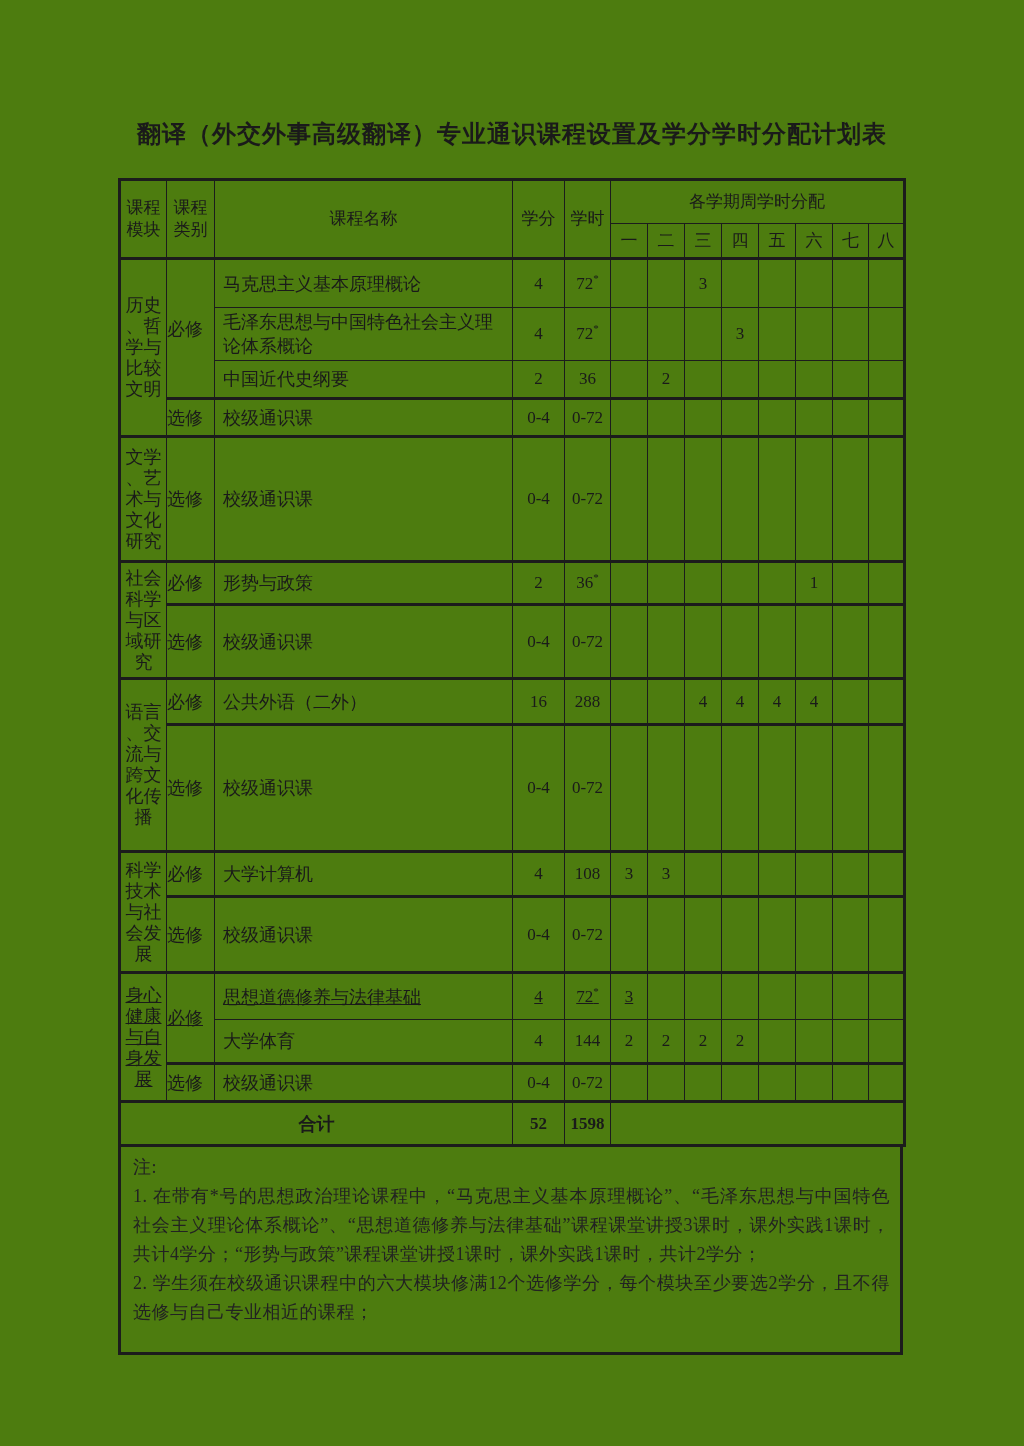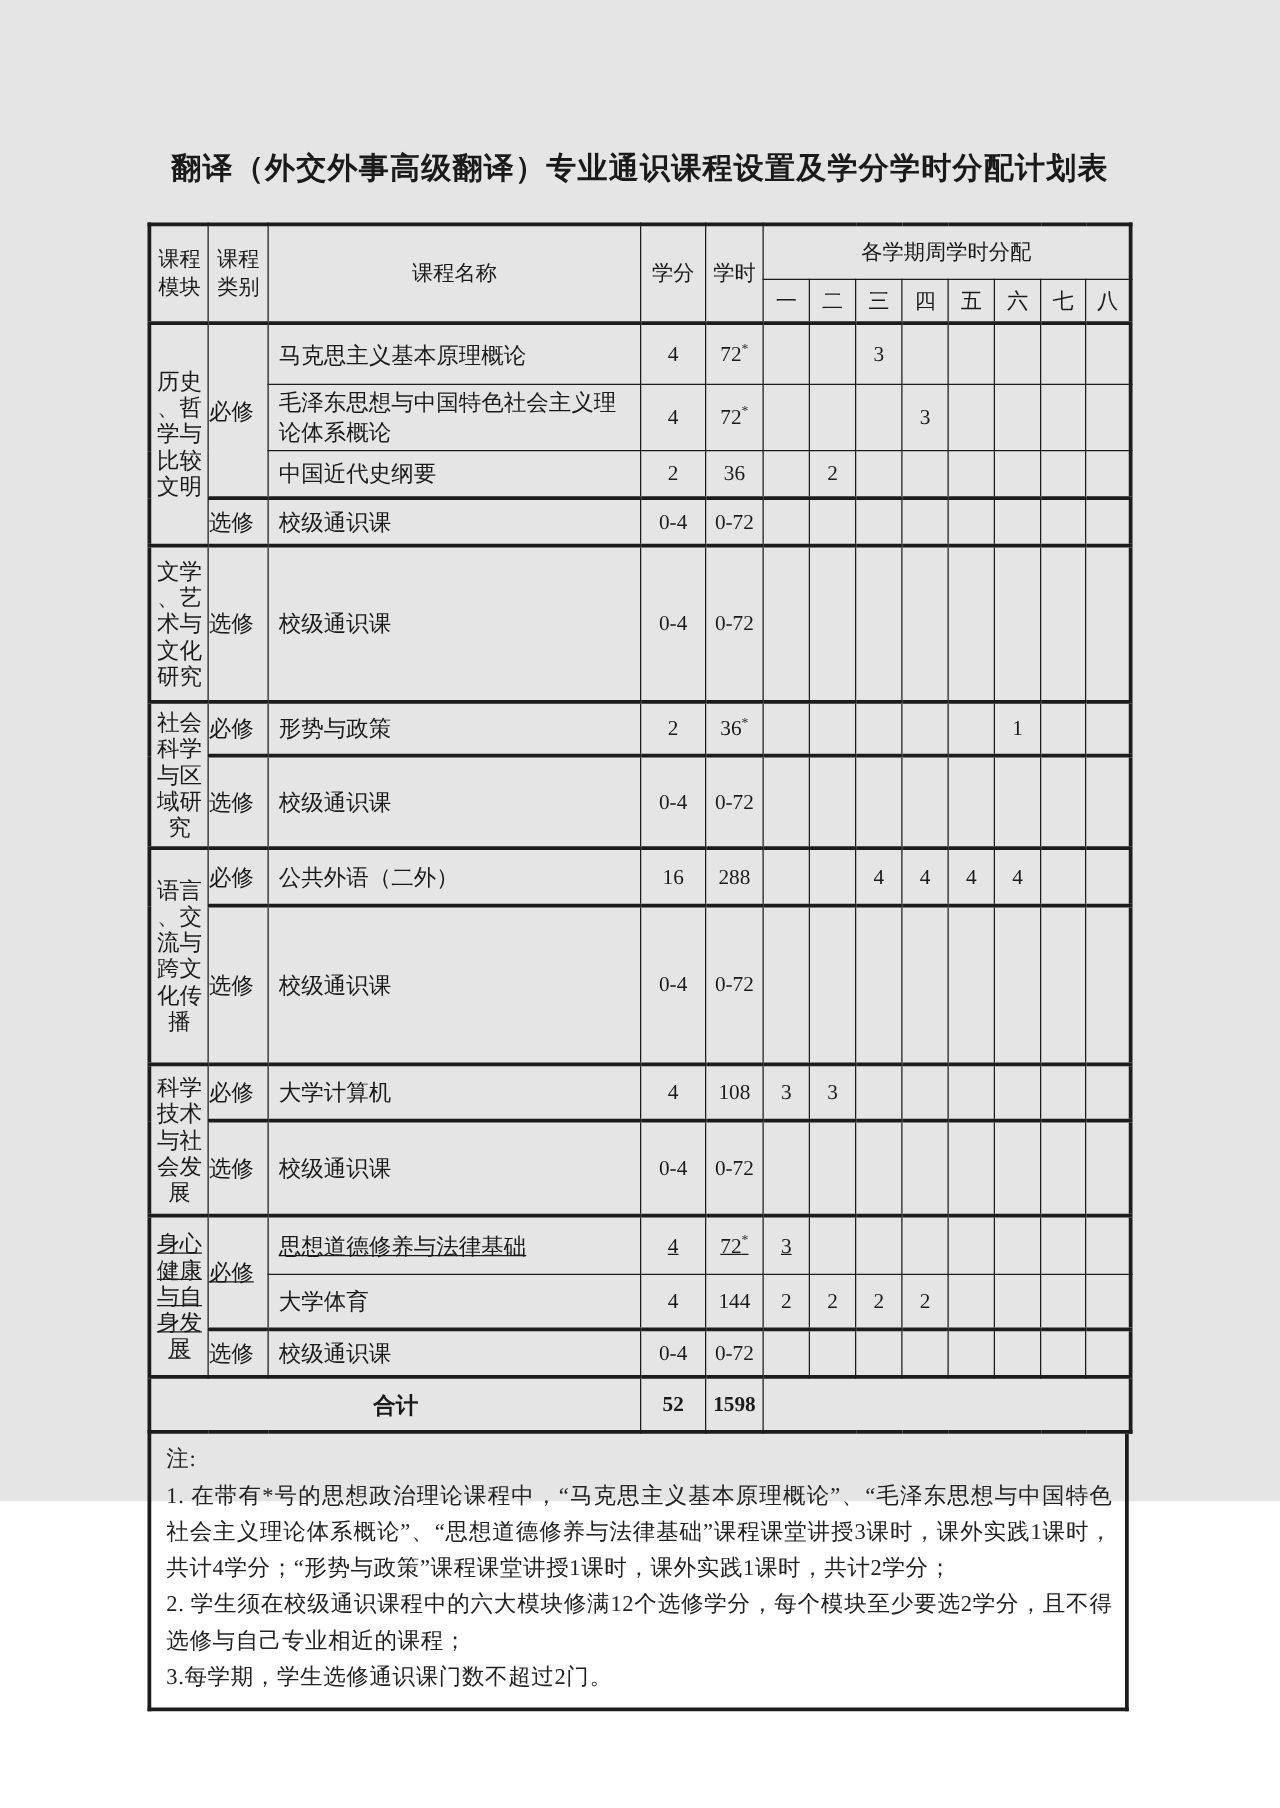--- a/index.html
+++ b/index.html
@@ -12,22 +12,22 @@
     width: 1024px;
     height: 1446px;
     position: relative;
     font-family: "Liberation Serif", "DejaVu Serif", serif;
     color: var(--ink);
   }
   .page {
     position: absolute;
     left: 0; top: 0;
     width: 1024px;
-    height: 1201px;
-    background: #e5e5e5;
+    height: 1446px;
+    background: #4d7c0f;
   }
   .title {
     position: absolute;
     left: 0;
     top: 118px;
     width: 1024px;
     text-align: center;
     font-family: "Liberation Sans", "DejaVu Sans", sans-serif;
     font-weight: bold;
     font-size: 24px;
@@ -389,17 +389,16 @@
             <td class="num-cell bold">1598</td>
             <td class="num-cell" colspan="8"></td>
           </tr>
         </tbody>
     </table>
 
     <div class="notes">
       <div class="note-line">注:</div>
       <div class="note-line">1. 在带有*号的思想政治理论课程中，“马克思主义基本原理概论”、“毛泽东思想与中国特色社会主义理论体系概论”、“思想道德修养与法律基础”课程课堂讲授3课时，课外实践1课时，共计4学分；“形势与政策”课程课堂讲授1课时，课外实践1课时，共计2学分；</div>
       <div class="note-line">2. 学生须在校级通识课程中的六大模块修满12个选修学分，每个模块至少要选2学分，且不得选修与自己专业相近的课程；</div>
-      <div class="note-line">3.每学期，学生选修通识课门数不超过2门。</div>
     </div>
   </div>
 
 </div>
 
 </body></html>

